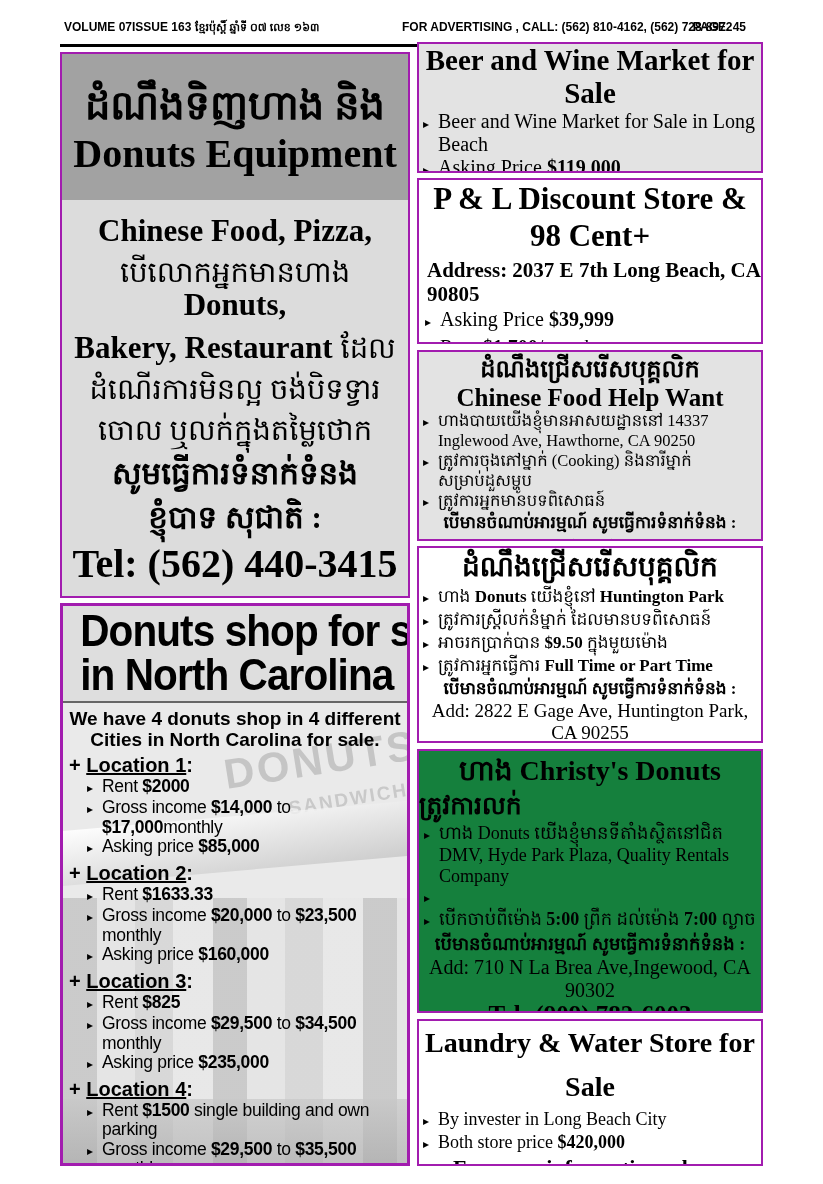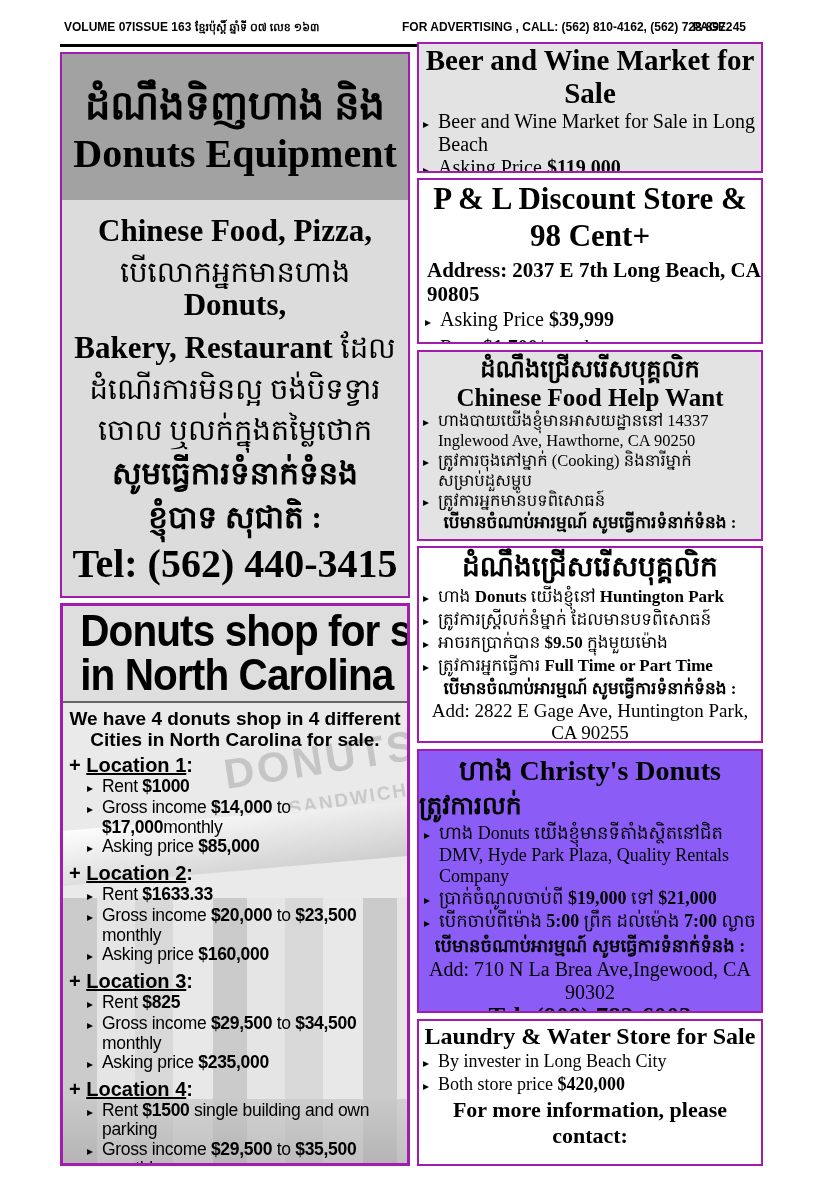--- a/index.html
+++ b/index.html
@@ -87,30 +87,30 @@
   .adC .bline  { font-size:16.5px; line-height:20px; margin-left:4px; }
   .adC .contact{ font-size:17px; line-height:22px; }
   .adC .phone  { font-size:24px; line-height:27px; }
 
   .adD { top:546px; height:197px; background:#fff; }
   .adD .ktitle { font-size:28px; font-weight:bold; text-align:center; line-height:38px; }
   .adD .bline  { font-size:17px; line-height:22px; margin-left:4px; }
   .adD .contact{ font-size:17px; line-height:22px; }
   .adD .addr2  { font-size:19px; line-height:22px; }
 
-  .adE { top:749px; height:264px; background:#8b5cf6; }
+  .adE { top:749px; height:264px; background:#15803d; }
   .adE .t1     { font-size:28px; font-weight:bold; text-align:center; line-height:36px; margin-top:2px; }
   .adE .t2     { font-size:25px; font-weight:bold; text-align:left; line-height:34px; }
   .adE .bline  { font-size:18px; line-height:21.5px; margin-left:5px; }
   .adE .contact{ font-size:18px; line-height:23px; }
   .adE .addr2  { font-size:20px; line-height:23px; }
   .adE .tel    { font-size:25px; line-height:26px; }
 
   .adF { top:1019px; height:147px; background:#fff; }
-  .adF .rtitle { font-size:24px; line-height:30px; }
+  .adF .rtitle { font-size:28px; line-height:44px; }
   .adF .bline  { font-size:18px; line-height:21px; margin-left:4px; }
   .adF .info   { font-size:22px; line-height:26px; }
 </style>
 </head>
 <body>
 
 <div class="page">
 
   <div class="page-header">
     <span class="h-vol">VOLUME 07</span>
@@ -154,21 +154,21 @@
       <div class="nc-content">
         <div class="nc-intro">
           <div>We have 4 donuts shop in 4 different</div>
           <div>Cities in North Carolina for sale.</div>
         </div>
         <div id="nc-locations">
             <div class="loc-head"><span>+ </span><span class="loc-label">Location 1</span><span>:</span></div>
             <div class="loc-items">
               <div class="bline">
                 <span class="marker">▸</span>
-                <span class="btext"><span>Rent </span><span class="b">$1000</span></span>
+                <span class="btext"><span>Rent </span><span class="b">$2000</span></span>
               </div>
               <div class="bline">
                 <span class="marker">▸</span>
                 <span class="btext"><span>Gross income </span><span class="b">$14,000</span><span> to </span><span class="b">$17,000</span><span>monthly</span></span>
               </div>
               <div class="bline">
                 <span class="marker">▸</span>
                 <span class="btext"><span>Asking price </span><span class="b">$85,000</span></span>
               </div>
             </div>
@@ -301,21 +301,20 @@
       <span>ហាង </span><span>Christy's Donuts</span>
     </div>
     <div class="t2">ត្រូវការលក់</div>
     <div>
         <div class="bline">
           <span class="marker">▸</span>
           <span class="btext"><span>ហាង Donuts យើងខ្ញុំមានទីតាំងស្ថិតនៅជិត DMV, Hyde Park Plaza, Quality Rentals Company</span></span>
         </div>
         <div class="bline">
           <span class="marker">▸</span>
-          <span class="btext"><span>ប្រាក់ចំណូលចាប់ពី </span><span class="b">$19,000</span><span> ទៅ </span><span class="b">$21,000</span></span>
         </div>
         <div class="bline">
           <span class="marker">▸</span>
           <span class="btext"><span>បើកចាប់ពីម៉ោង </span><span class="b">5:00</span><span> ព្រឹក ដល់ម៉ោង </span><span class="b">7:00</span><span> ល្ងាច</span></span>
         </div>
       </div>
     <div class="contact">បើមានចំណាប់អារម្មណ៍ សូមធ្វើការទំនាក់ទំនង :</div>
     <div class="addr2">Add: 710 N La Brea Ave,Ingewood, CA 90302</div>
     <div class="tel">Tel: (909) 782-6003</div>
 

